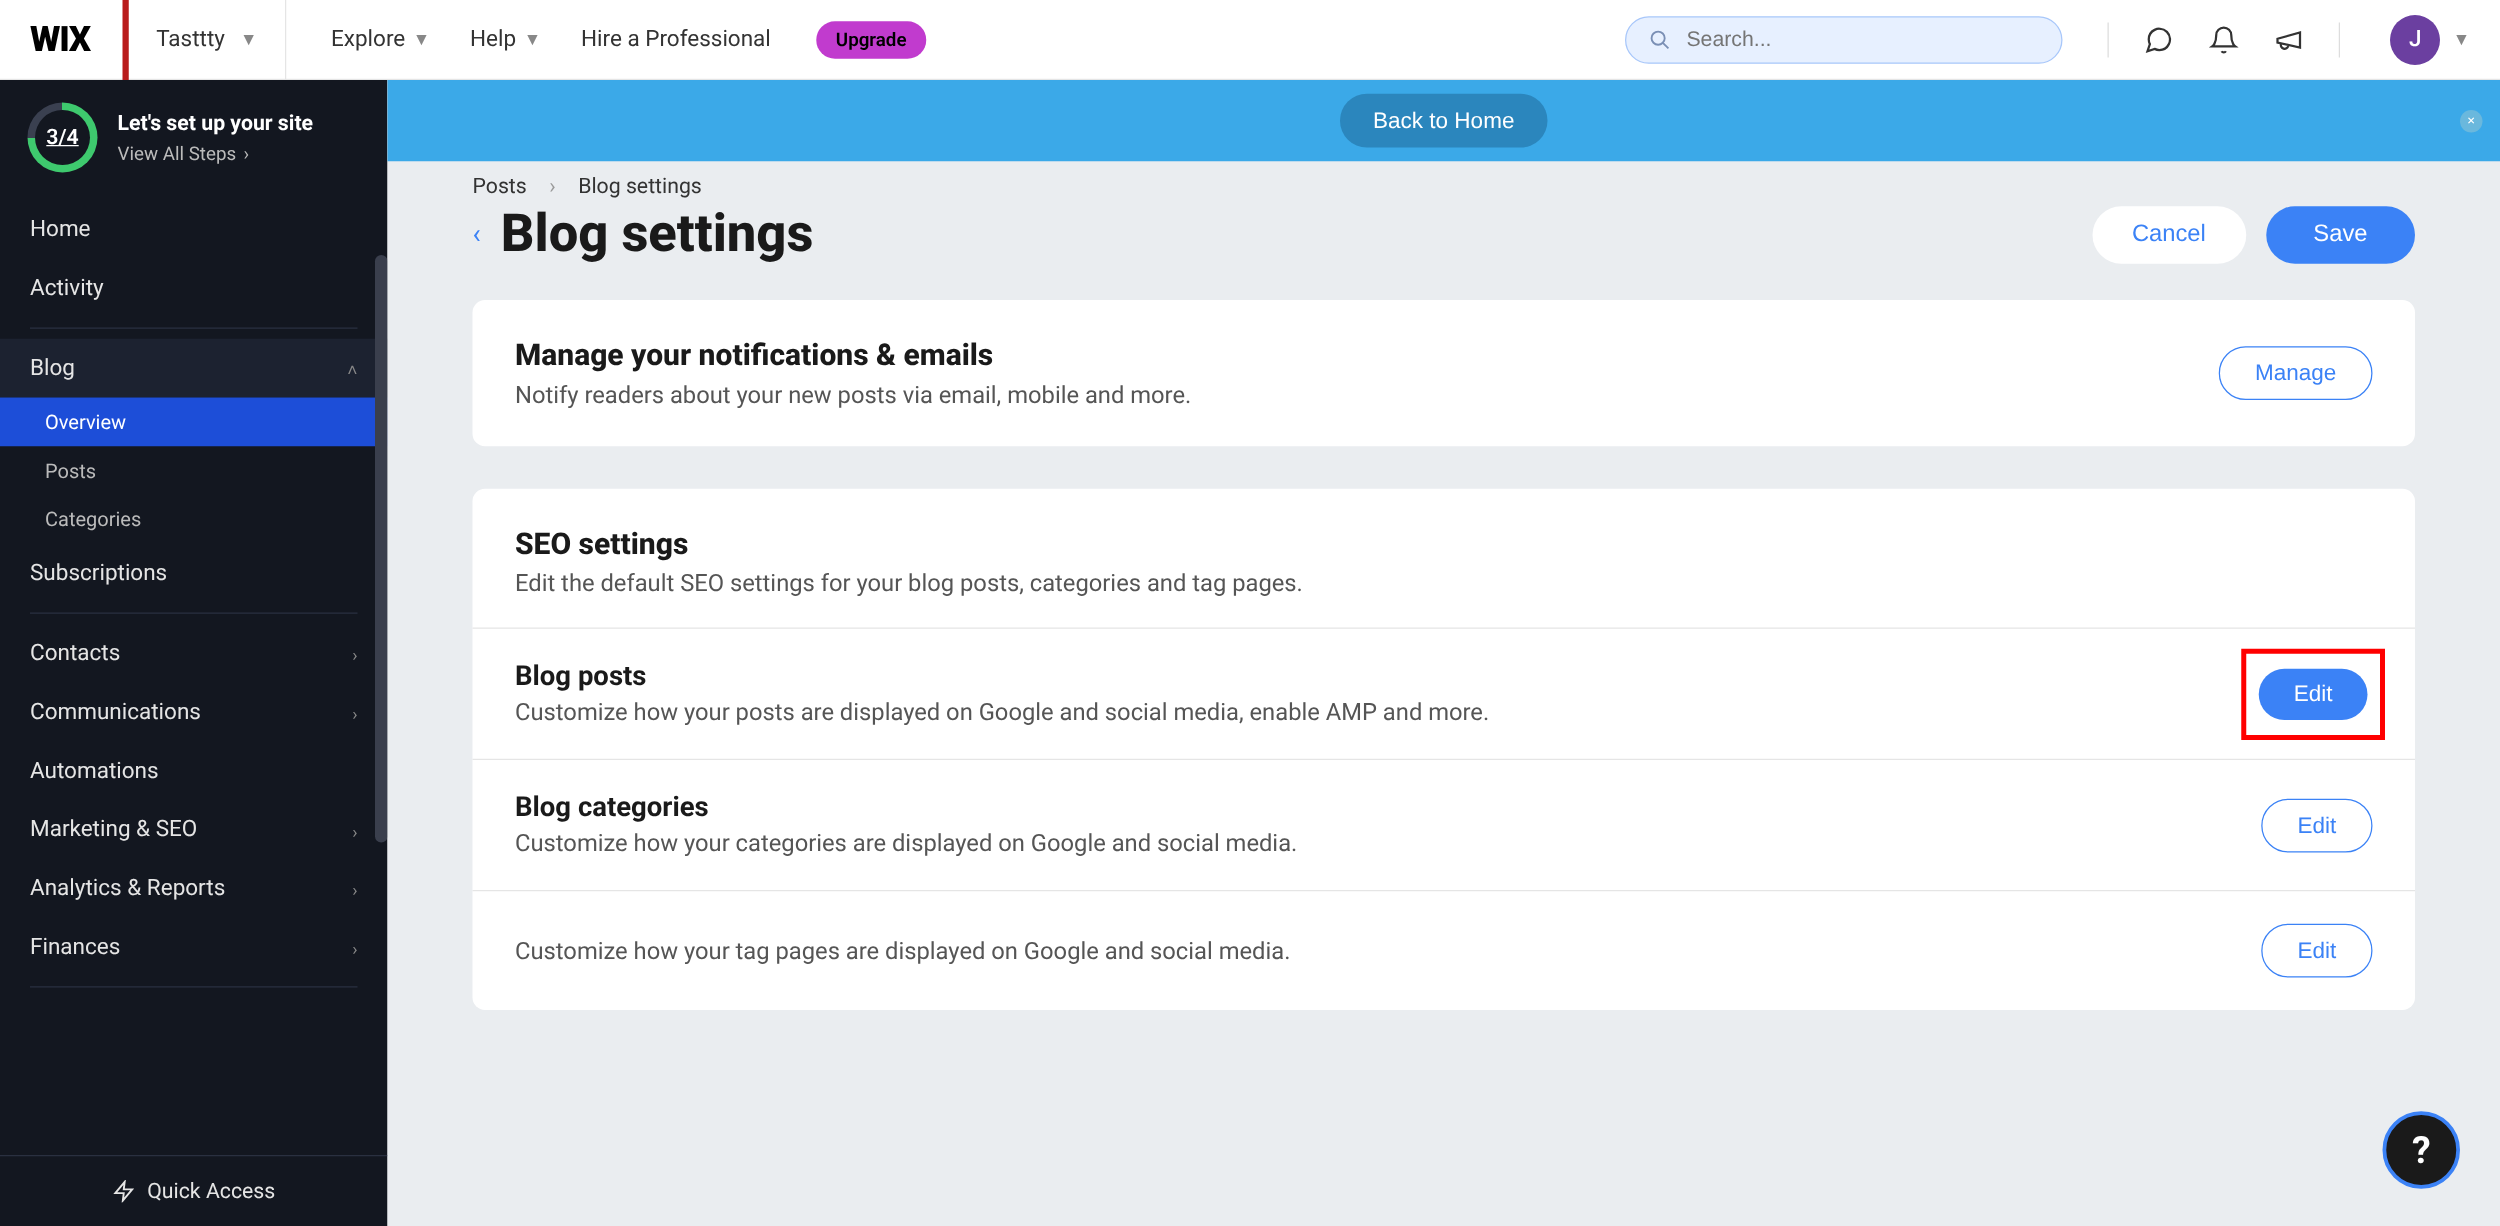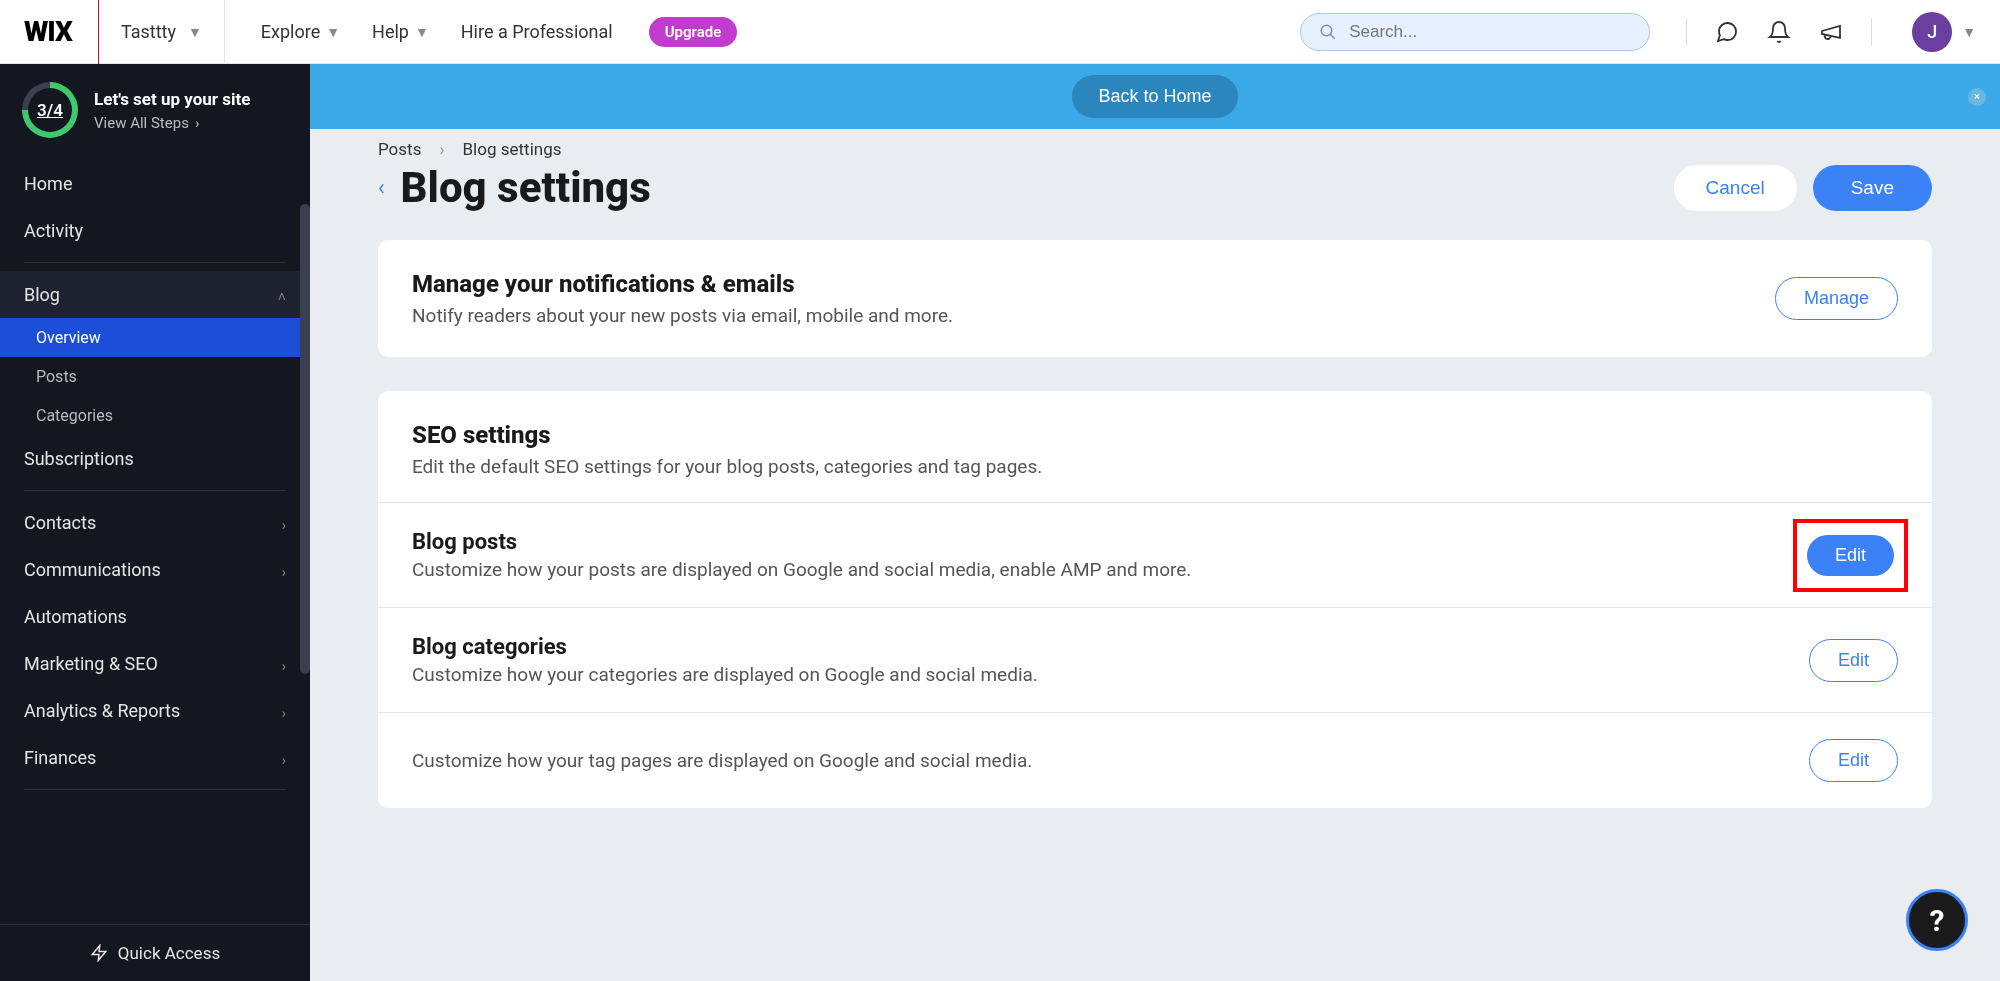--- a/index.html
+++ b/index.html
@@ -25,21 +25,21 @@
       font-size: 28px;
       letter-spacing: -1px;
       color: #000;
       padding-right: 26px;
     }
     .site-selector {
       display: flex;
       align-items: center;
       padding: 0 22px;
       height: 64px;
-      border-left: 1px solid #b91c1c;
+      border-left: 5px solid #b91c1c;
       border-right: 1px solid #e5e5e5;
       font-size: 18px;
       color: #333;
       cursor: pointer;
       gap: 12px;
     }
     .nav-links {
       display: flex;
       align-items: center;
       gap: 8px;
@@ -49,21 +49,21 @@
       display: flex;
       align-items: center;
       gap: 6px;
       padding: 8px 12px;
       font-size: 18px;
       color: #333;
       cursor: pointer;
     }
     .upgrade-pill {
       background: #c13bce;
-      color: #ffffff;
+      color: #000000;
       padding: 6px 16px;
       border-radius: 16px;
       font-size: 15px;
       font-weight: 600;
       margin-left: 16px;
       cursor: pointer;
     }
     .topbar-spacer { flex: 1; }
     .search-box {
       display: flex;

